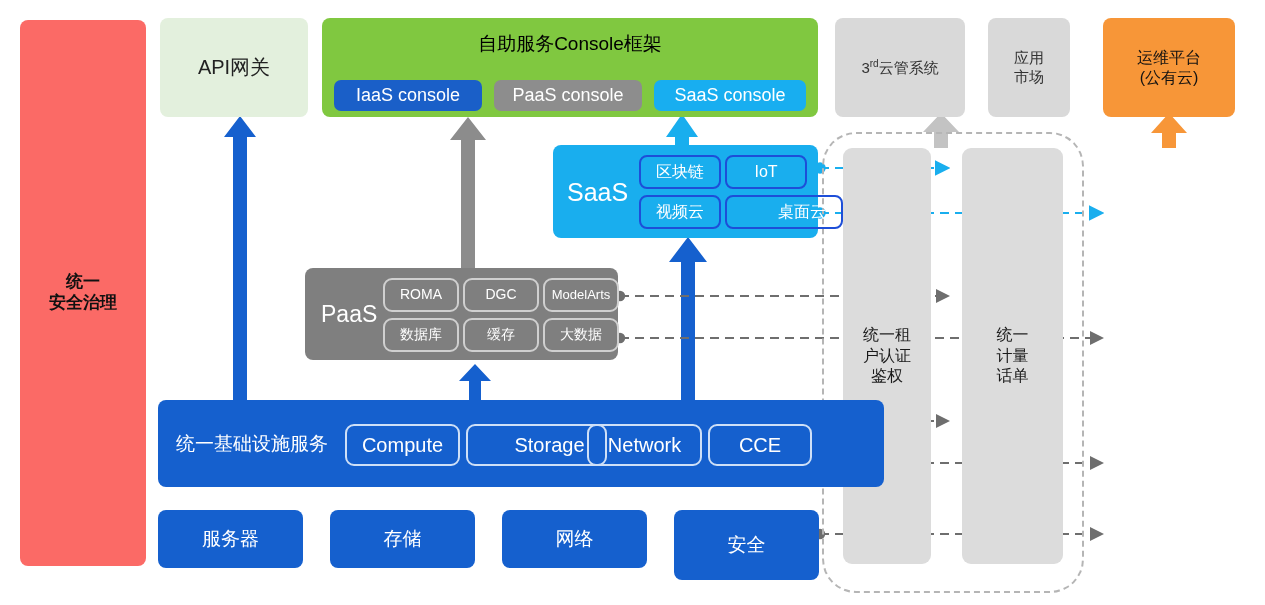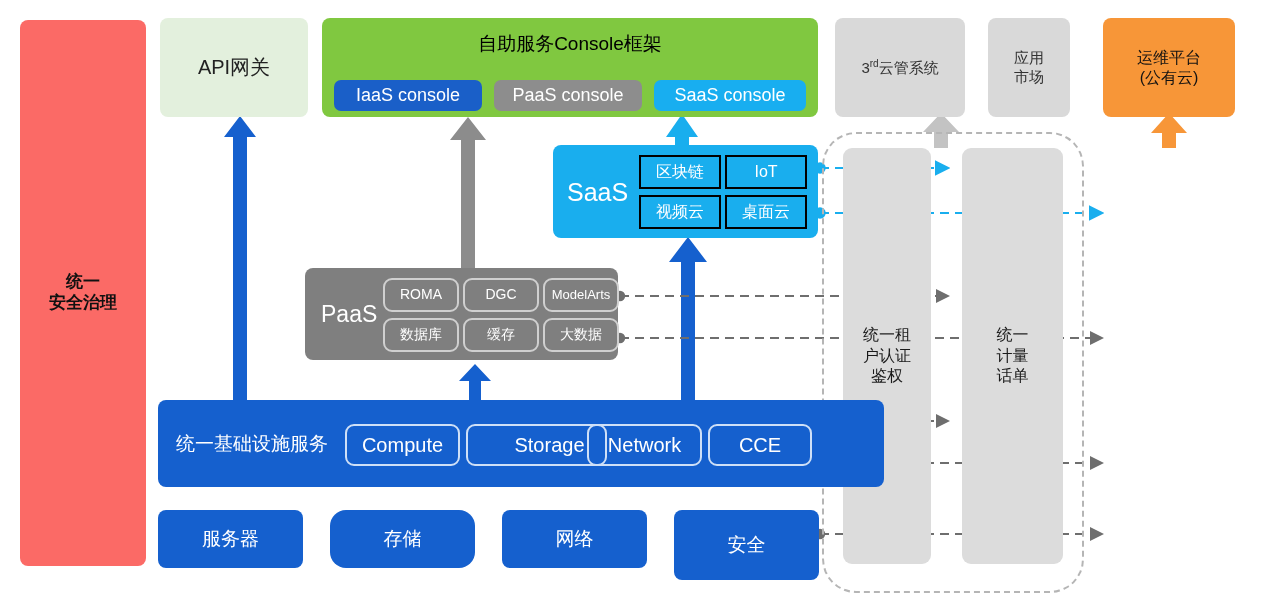--- a/index.html
+++ b/index.html
@@ -25,21 +25,21 @@
   
   .greybox{background:#d9d9d9;color:#333;font-size:15px;}
   .greybox sup{font-size:10px;vertical-align:super;}
 
   
   .ops{background:#f79638;color:#111;font-size:17px;font-weight:600;}
 
   
   .saas{background:#19aeee;color:#fff;}
   .saas-label{position:absolute;left:14px;top:50%;transform:translateY(-50%);font-size:25px;color:#fff;}
-  .chip{position:absolute;border:2px solid #000000;border-radius:0;display:flex;align-items:center;justify-content:center;font-size:16px;color:#fff;}
+  .chip{position:absolute;border:2px solid #1d4ed8;border-radius:8px;display:flex;align-items:center;justify-content:center;font-size:16px;color:#fff;}
 
   
   .paas{background:#7f7f7f;color:#fff;}
   .paas-label{position:absolute;left:16px;top:50%;transform:translateY(-50%);font-size:23px;color:#fff;}
   .chipg{position:absolute;border:2px solid #d0d0d0;border-radius:9px;display:flex;align-items:center;justify-content:center;font-size:14px;color:#fff;white-space:nowrap;}
 
   
   .infra{background:#1560ce;color:#fff;}
   .infra-label{position:absolute;left:18px;top:50%;transform:translateY(-50%);font-size:19px;color:#fff;}
   .chipb{position:absolute;border:2px solid #cfe0f7;border-radius:9px;display:flex;align-items:center;justify-content:center;font-size:20px;color:#fff;}
@@ -198,21 +198,21 @@
     <div class="saas-label">SaaS</div>
     <div class="chip" style="left:86px;top:10px;width:78px;height:30px;">
       <span>区块链</span>
     </div>
     <div class="chip" style="left:172px;top:10px;width:78px;height:30px;">
       <span>IoT</span>
     </div>
     <div class="chip" style="left:86px;top:50px;width:78px;height:30px;">
       <span>视频云</span>
     </div>
-    <div class="chip" style="left:172px;top:50px;width:78px;height:30px;">
+    <div class="chip" style="left:172px;top:50px;width:78px;height:30px;padding-left:36px;">
       <span>桌面云</span>
     </div>
   </div>
 
   <div class="box rnd paas" style="left:305px;top:268px;width:313px;height:92px;display:block;">
     <div class="paas-label">PaaS</div>
     <div class="chipg" style="left:78px;top:10px;width:72px;height:30px;">
       <span>ROMA</span>
     </div>
     <div class="chipg" style="left:158px;top:10px;width:72px;height:30px;">
@@ -244,21 +244,21 @@
       <span>Network</span>
     </div>
     <div class="chipb" style="left:550px;top:24px;width:100px;height:38px;">
       <span>CCE</span>
     </div>
   </div>
 
   <div class="box bbox" style="left:158px;top:510px;width:145px;height:58px;">
     <span>服务器</span>
   </div>
-  <div class="box bbox" style="left:330px;top:510px;width:145px;height:58px;border-radius:16px;">
+  <div class="box bbox" style="left:330px;top:510px;width:145px;height:58px;">
     <span>存储</span>
   </div>
   <div class="box bbox" style="left:502px;top:510px;width:145px;height:58px;">
     <span>网络</span>
   </div>
   <div class="box bbox" style="left:674px;top:510px;width:145px;height:70px;">
     <span>安全</span>
   </div>
 
 </div>

